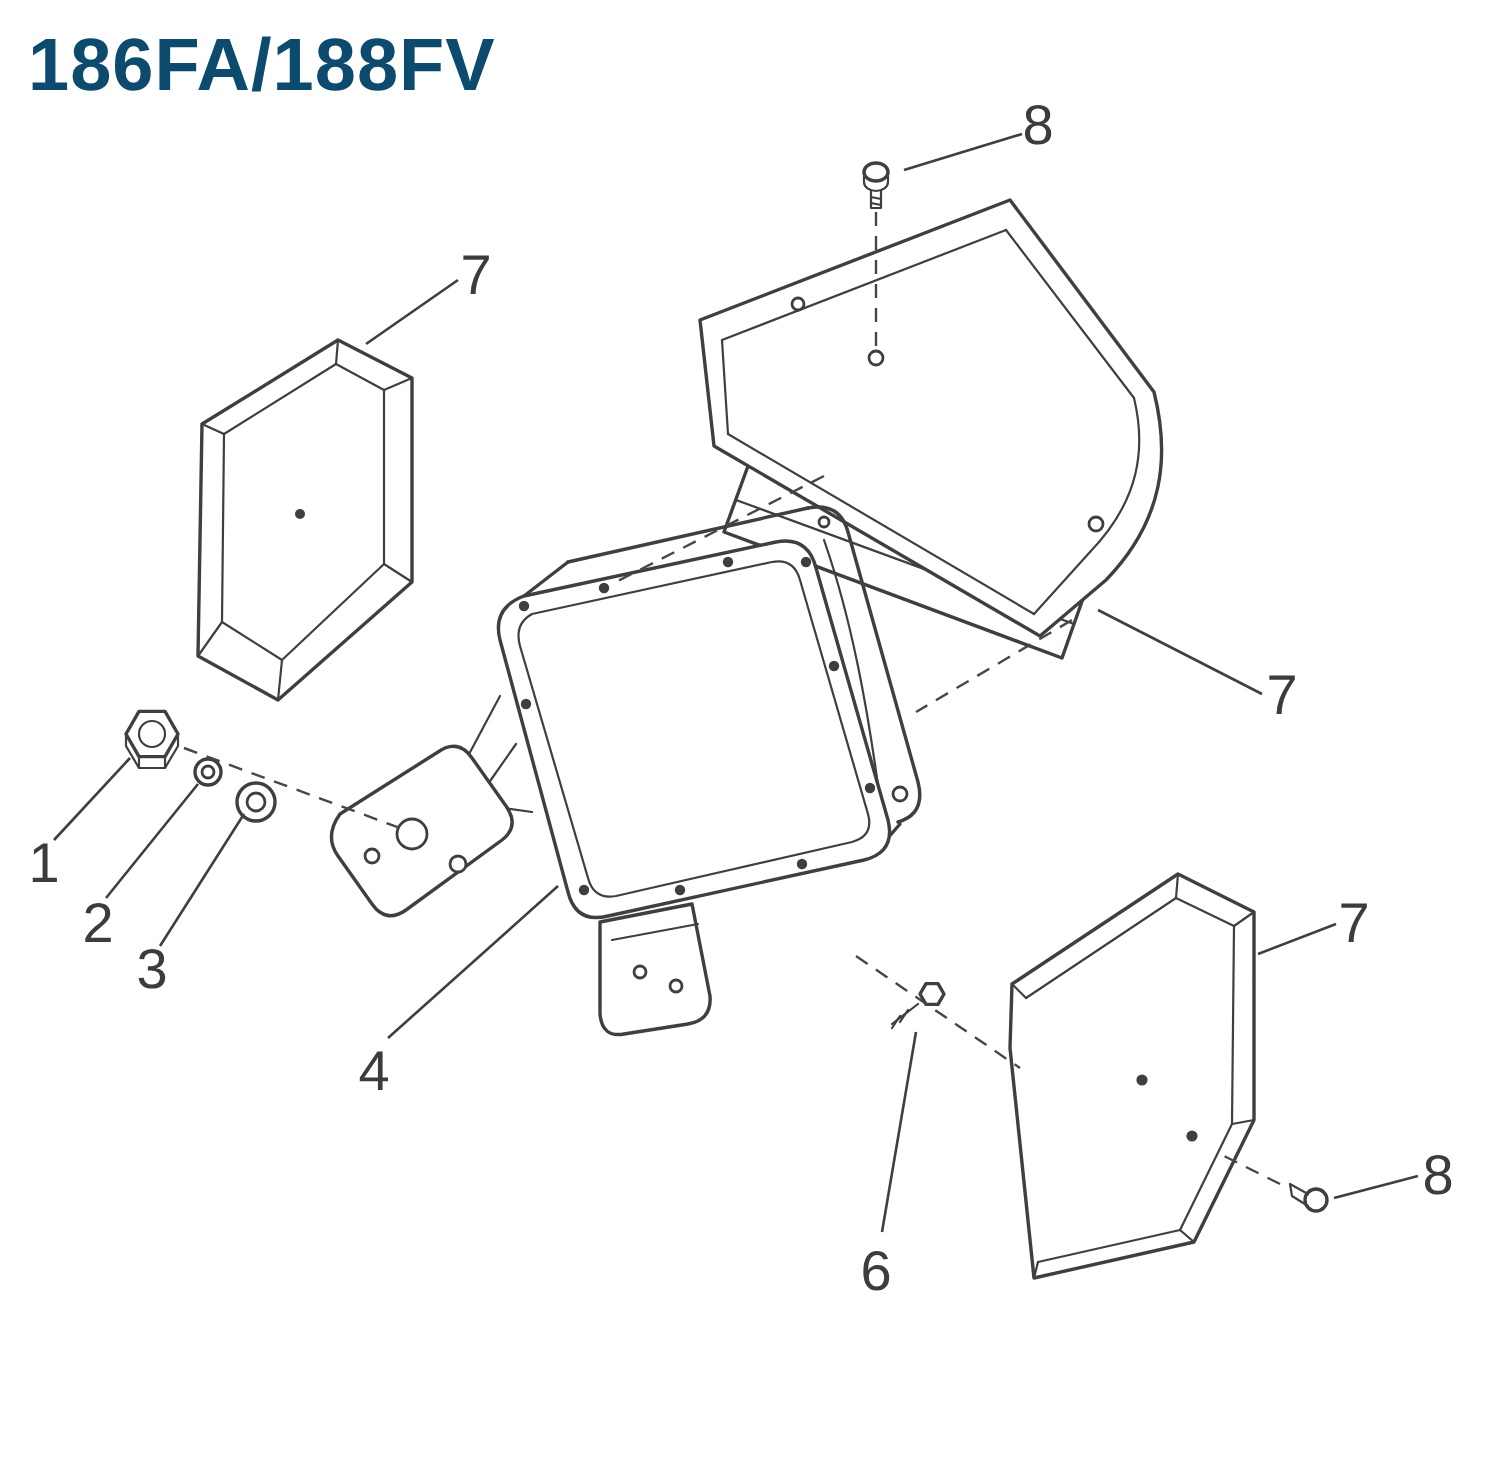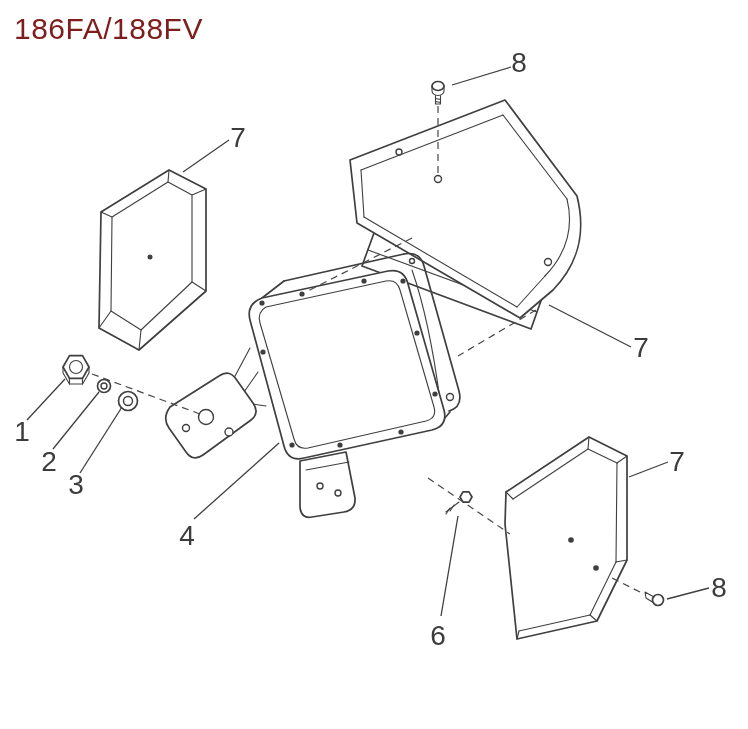--- a/index.html
+++ b/index.html
@@ -4,22 +4,22 @@
 <style>
   * { margin:0; padding:0; box-sizing:border-box; }
   html, body {
     width:748px; height:729px;
     background:#ffffff;
     font-family:"Liberation Sans", sans-serif;
   }
   .page { position:relative; width:748px; height:729px; background:#ffffff; overflow:hidden; }
   .title {
     position:absolute; top:12px; left:14px;
-    font-size:30px; font-weight:400; letter-spacing:0.5px;
-    color:#7f1d1d;
+    font-size:37px; font-weight:700; letter-spacing:0.5px;
+    color:#0c4a6e;
   }
   svg.diagram { position:absolute; left:0; top:0; }
   .outline { fill:none; stroke:#3f3f3f; stroke-width:1.7; stroke-linejoin:round; stroke-linecap:round; }
   .filled  { fill:#ffffff; stroke:#3f3f3f; stroke-width:1.7; stroke-linejoin:round; stroke-linecap:round; }
   .thin    { fill:none; stroke:#3f3f3f; stroke-width:1.1; stroke-linejoin:round; stroke-linecap:round; }
   .dashed  { fill:none; stroke:#474747; stroke-width:1.2; stroke-dasharray:7 5; }
   .leader  { fill:none; stroke:#3f3f3f; stroke-width:1.3; }
   .dot     { fill:#3f3f3f; stroke:none; }
   .hole    { fill:#ffffff; stroke:#3f3f3f; stroke-width:1.4; }
   text.part-label {

